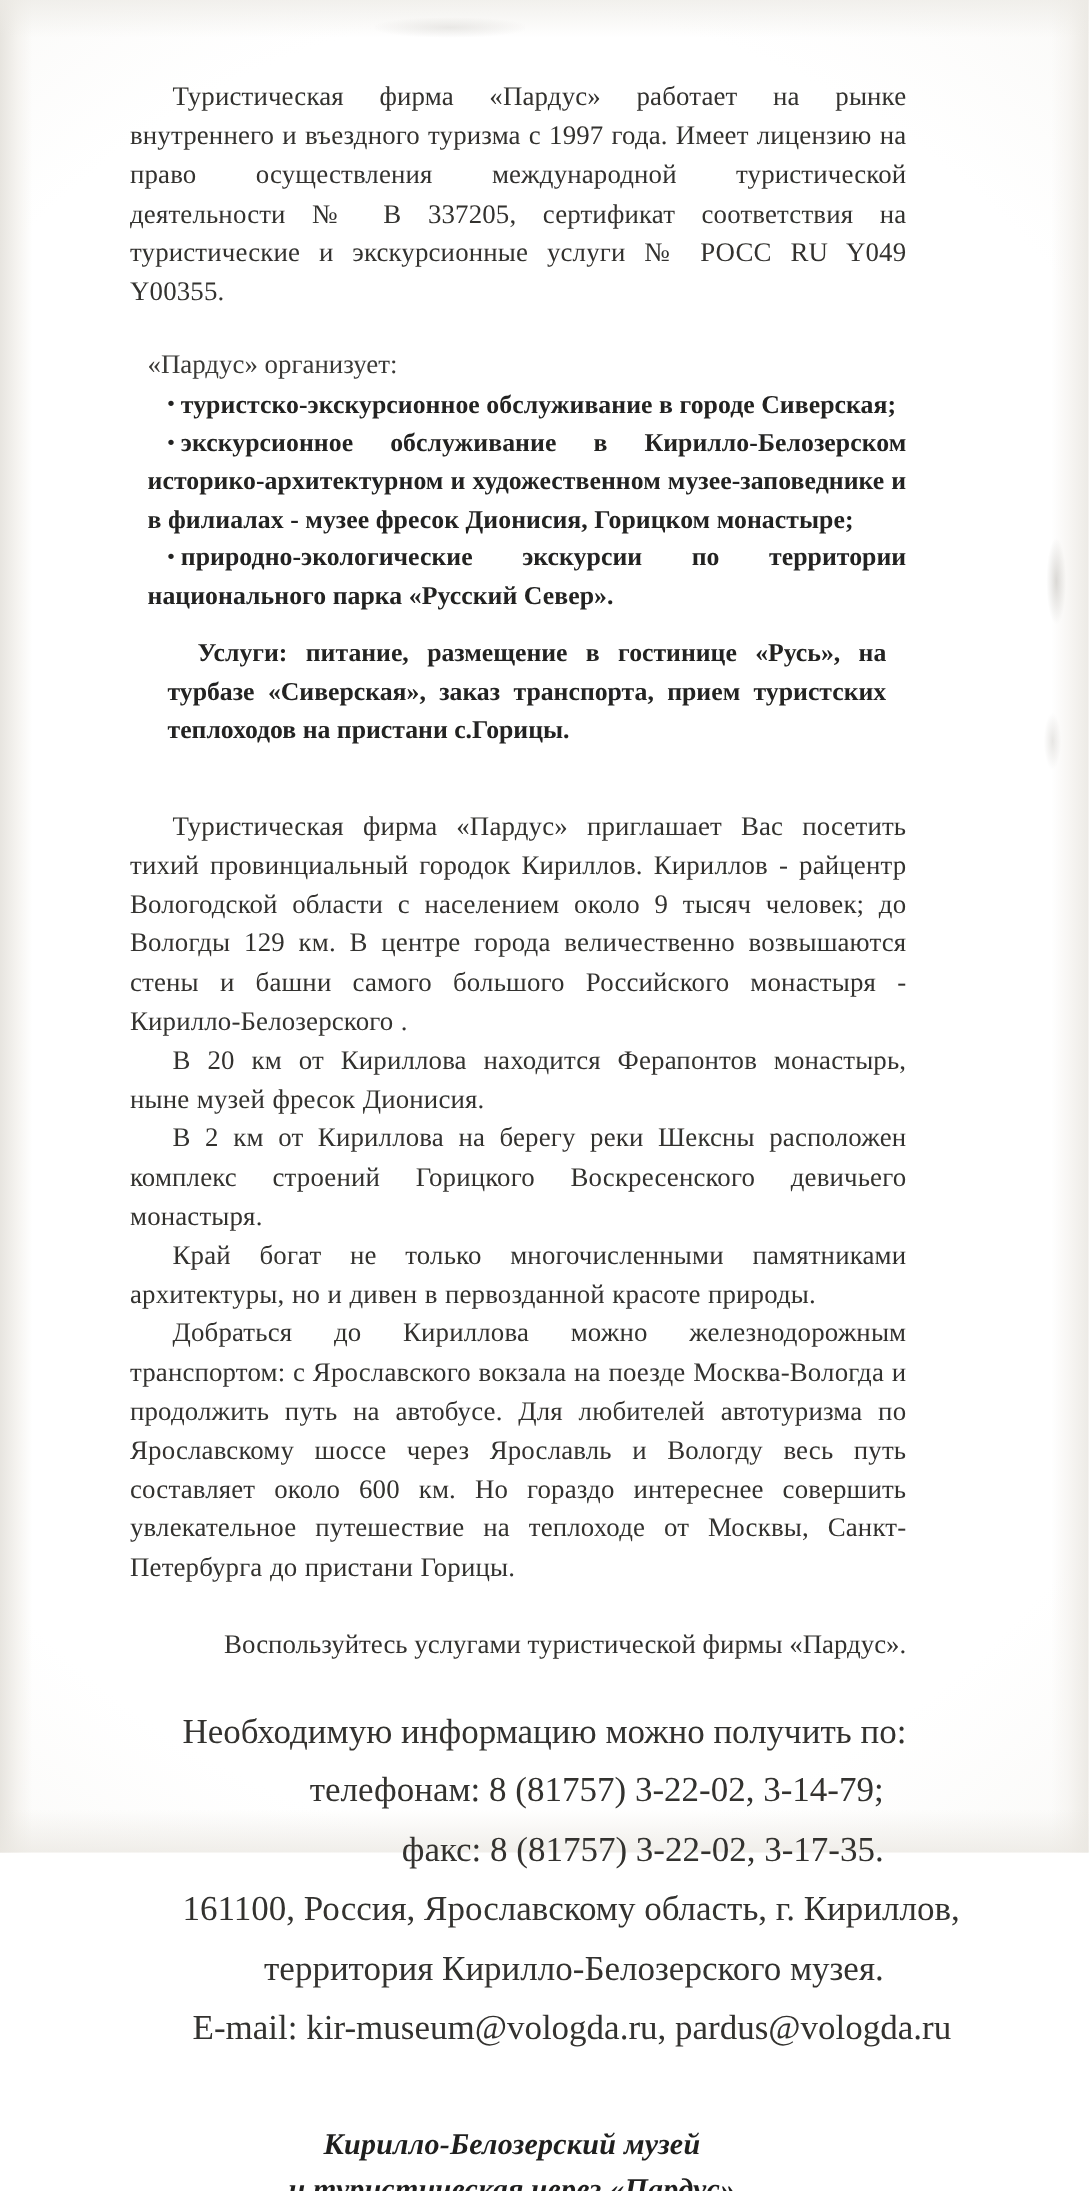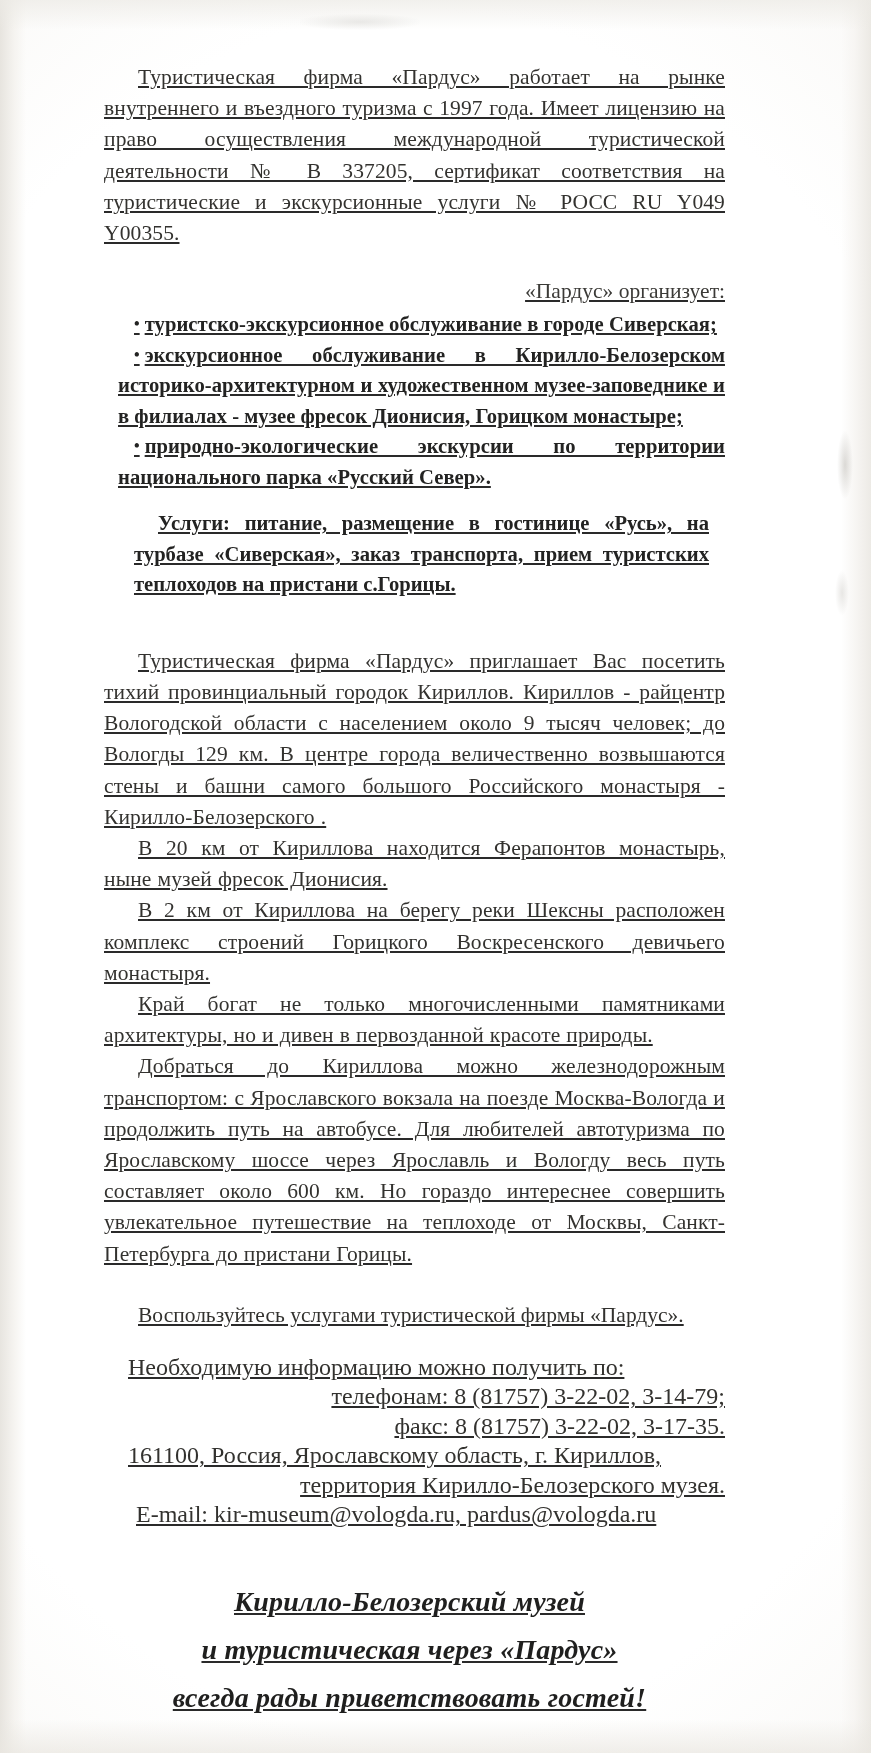--- a/index.html
+++ b/index.html
@@ -12,24 +12,23 @@
     height: 1753px;
     font-family: "Liberation Serif", "DejaVu Serif", serif;
     color: #2a2a2a;
     overflow: hidden;
   }
 
   
   .page {
     position: relative;
     width: 871px;
-    height: 1753px;
+    height: 1482px;
     background:
       radial-gradient(ellipse 120% 85% at 48% 50%, #ffffff 58%, #f7f6f3 82%, #eeece7 100%);
-    text-decoration: underline;
   }
   .scan-edge-left {
     position: absolute;
     left: 0; top: 0;
     width: 26px; height: 100%;
     background: linear-gradient(to right, #e3e0da 0%, #f4f2ee 55%, rgba(255,255,255,0) 100%);
     opacity: .85;
   }
   .scan-edge-right {
     position: absolute;
@@ -94,21 +93,20 @@
   
   .offers {
     margin: 0 0 0 14px;
     padding: 0;
   }
   .offers-title {
     margin: 0 0 2px 0;
     font-size: 21.5px;
     line-height: 32px;
     color: #3b3a37;
-    text-align: right;
   }
   .offer-item {
     margin: 0;
     font-size: 20.6px;
     line-height: 30.5px;
     font-weight: bold;
     text-align: justify;
     color: #232322;
     text-indent: 16px;
     letter-spacing: .05px;
@@ -131,45 +129,46 @@
   .gap-lg { height: 30px; }
   .gap-md { height: 22px; }
   .gap-sm { height: 10px; }
 
   .standalone {
     margin: 0;
     font-size: 21.5px;
     line-height: 31.2px;
     text-indent: 34px;
     color: #33322f;
+    text-align: right;
   }
 
   
   .contacts {
     margin: 0;
     padding-left: 10px;
   }
   .contact-line {
-    margin: 0;
-    font-size: 24px;
+    margin: 18px;
+    font-size: 28px;
     line-height: 29.5px;
     color: #33322f;
     white-space: nowrap;
   }
   .contact-line.indent1 { padding-left: 14px; }
   .contact-line.indent2 { padding-left: 22px; }
   .contact-line.indent0 { padding-left: 0; text-align: right; }
 
   
   .closing {
-    margin: 16px;
+    margin: 4px;
     text-align: center;
     font-weight: bold;
     font-style: italic;
-    font-size: 28px;
+    font-size: 24px;
     line-height: 32px;
     color: #1f1f1e;
     letter-spacing: .2px;
     padding-right: 10px;
   }
 </style>
 </head>
 <body>
 
 <div class="page">

